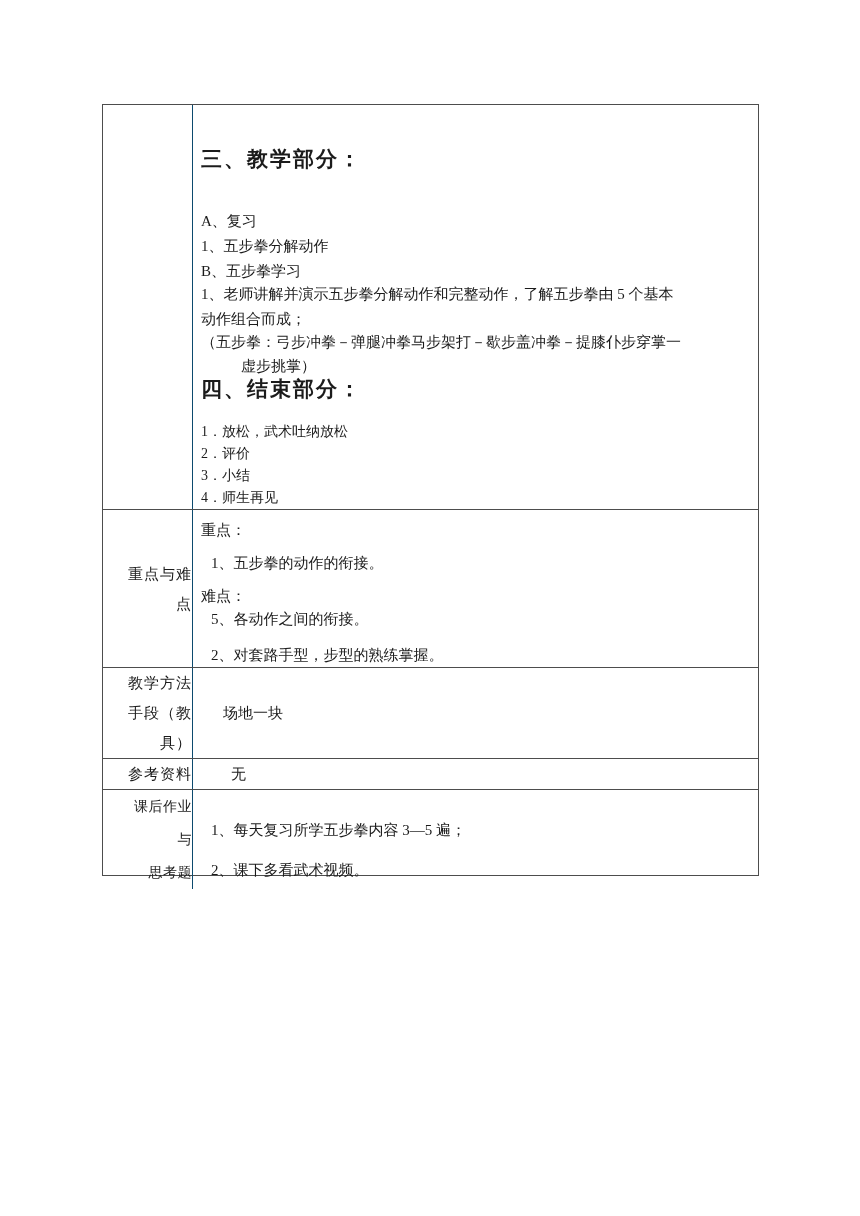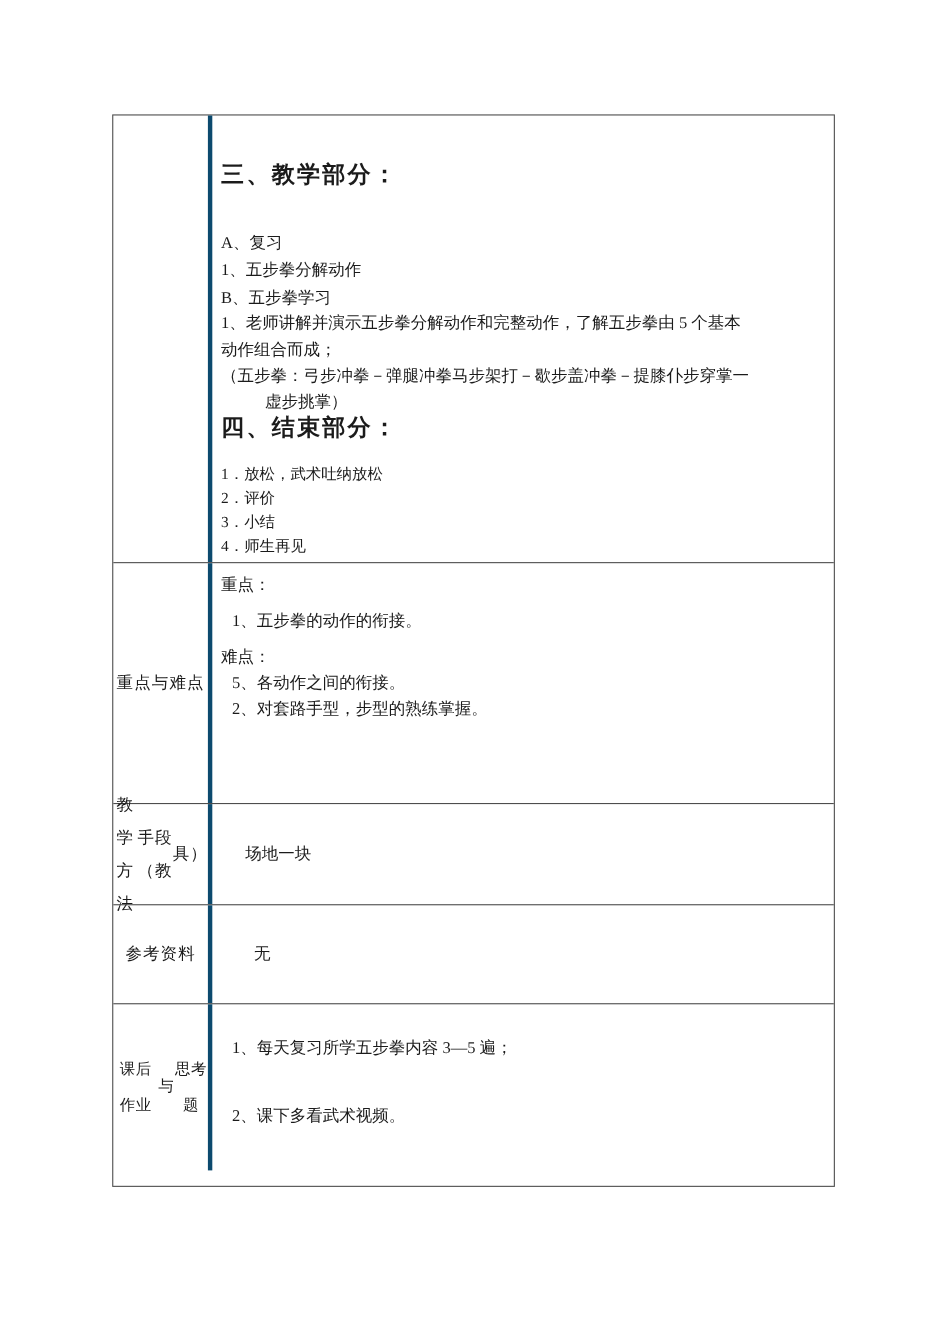--- a/index.html
+++ b/index.html
@@ -13,42 +13,42 @@
     height: 1216px;
     background: #ffffff;
     color: #1b1b1b;
     overflow: hidden;
   }
   .doc-table {
     position: absolute;
     left: 102px;
     top: 104px;
     width: 657px;
-    height: 975px;
+    height: 772px;
     border: 1px solid #4d4d4d;
     box-sizing: border-box;
     display: flex;
     flex-direction: column;
     background: #ffffff;
   }
   .t-row { display: flex; box-sizing: border-box; }
   .t-row + .t-row { border-top: 1px solid #4d4d4d; }
   .row-teaching   { height: 406px; }
   .row-keypoints  { height: 219px; }
   .row-methods    { height: 92px; }
   .row-reference  { height: 90px; }
   .row-homework   { height: 152px; }
   .cell-label {
     width: 90px;
     flex: 0 0 90px;
-    border-right: 4px solid #0c4a6e;
+    border-right: 1px solid #0c4a6e;
     box-sizing: border-box;
     display: flex;
-    flex-direction: row;
-    align-items: center;
+    flex-direction: column;
+    align-items: flex-end;
     justify-content: center;
     text-align: center;
     font-size: 15px;
     line-height: 30px;
     letter-spacing: 1px;
   }
   .cell-label.small { font-size: 14px; line-height: 33px; letter-spacing: 0.5px; }
   .cell-content {
     flex: 1;
     box-sizing: border-box;
@@ -70,32 +70,32 @@
   .paren .indent2 { padding-left: 40px; }
   .sec-heading.second { margin-top: -3px; }
   .list-b { margin-top: 18px; font-size: 14px; line-height: 22px; }
   
   .keypoints-inner { padding: 8px 10px 0 8px; font-size: 15px; line-height: 24px; }
   .kp-title { }
   .kp-item  { padding-left: 10px; }
   .kp-item.m1 { margin-top: 9px; }
   .kp-title.m2 { margin-top: 9px; }
   .kp-item.m3 { margin-top: -1px; }
-  .kp-item.m4 { }
+  .kp-item.m4 { margin-top: 12px; }
   
   .value-cell {
     display: flex;
     align-items: center;
     font-size: 15px;
   }
   .value-cell.methods   { padding-left: 30px; }
   .value-cell.reference { padding-left: 38px; }
   
   .homework-inner { padding: 28px 10px 0 18px; font-size: 15px; line-height: 24px; }
-  .hw-item.m1 { margin-top: 38px; }
+  .hw-item.m1 { margin-top: 16px; }
 </style>
 </head>
 <body>
 
 <div class="page">
   <div class="doc-table">
 
     <div class="t-row row-teaching">
       <div class="cell-label"></div>
       <div class="cell-content">

